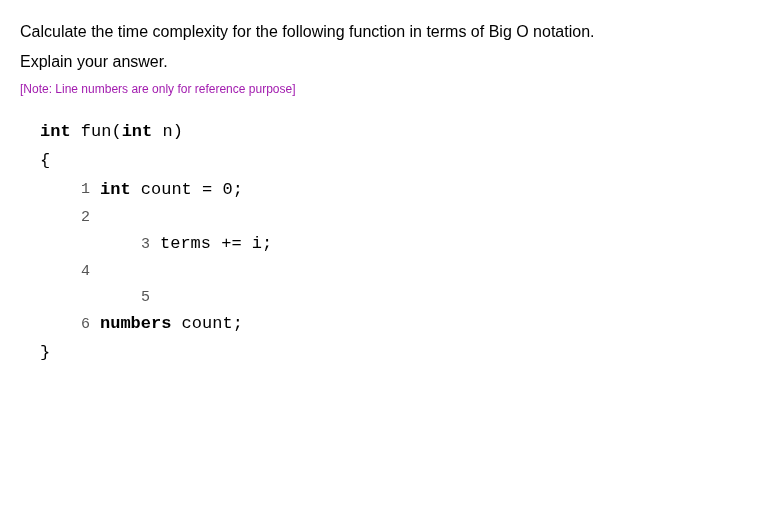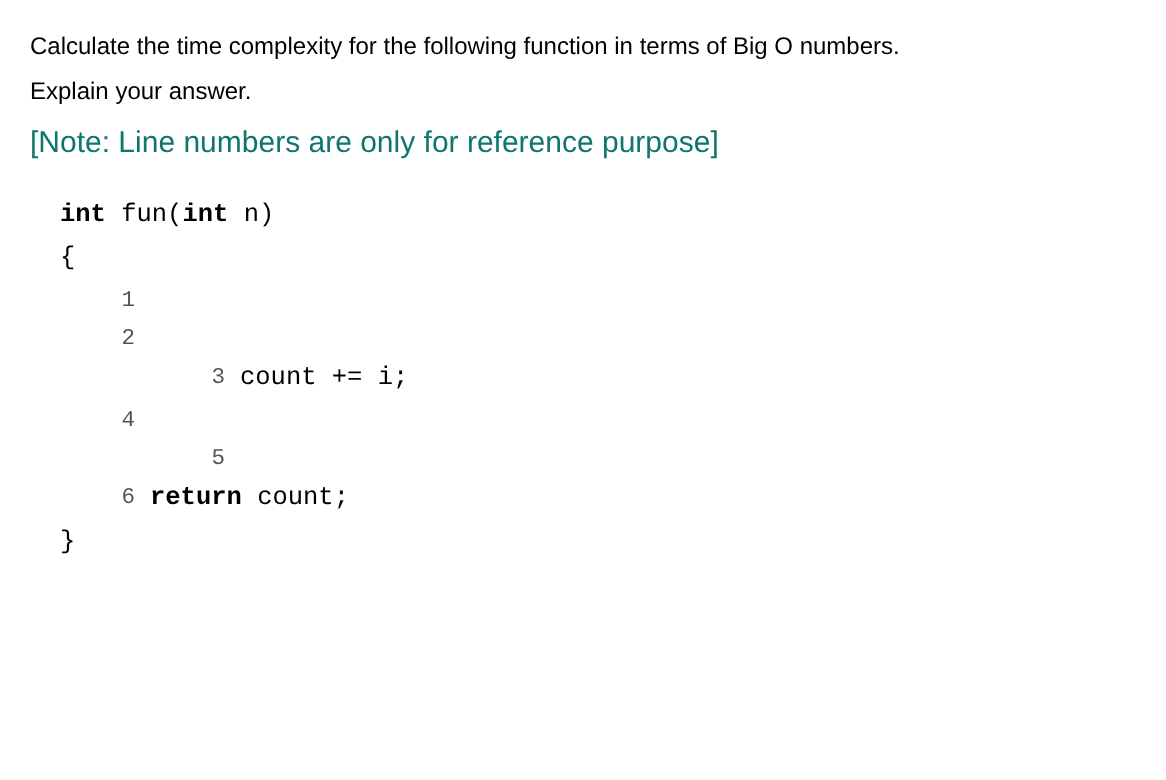--- a/index.html
+++ b/index.html
@@ -19,37 +19,37 @@
     }
 
     .intro-text {
       font-size: 16px;
       line-height: 1.5;
       margin-bottom: 6px;
       color: #000;
     }
 
     .note-text {
-      font-size: 20px;
+      font-size: 12px;
       line-height: 1.5;
       margin-bottom: 20px;
-      color: #0f766e;
+      color: #a21caf;
     }
 
     .code-block {
       font-family: 'Courier New', Courier, monospace;
       font-size: 17px;
       line-height: 1.7;
       margin-left: 20px;
       color: #000;
     }
 
     .code-line {
       display: flex;
-      align-items: flex-start;
+      align-items: center;
     }
 
     .line-num {
       min-width: 20px;
       margin-right: 10px;
       color: #555;
       font-size: 15px;
       text-align: right;
     }
 
@@ -62,57 +62,58 @@
       padding-left: 30px;
     }
 
     .top-level {
       padding-left: 0px;
     }
   </style>
 </head>
 <body>
 
-<p class="intro-text">Calculate the time complexity for the following function in terms of Big O numbers.</p>
+<p class="intro-text">Calculate the time complexity for the following function in terms of Big O notation.</p>
 <p class="intro-text">Explain your answer.</p>
 <p class="note-text">[Note: Line numbers are only for reference purpose]</p>
 
 <div class="code-block">
 
   <div class="code-line top-level">
     <span><span class="kw">int</span> fun(<span class="kw">int</span> n)</span>
   </div>
 
   <div class="code-line top-level">
     <span>{</span>
   </div>
 
   <div class="code-line code-indent">
     <span class="line-num">1</span>
+    <span><span class="kw">int</span> count = 0;</span>
   </div>
 
   <div class="code-line code-indent">
     <span class="line-num">2</span>
   </div>
 
   <div class="code-line" style="padding-left: 90px;">
     <span class="line-num">3</span>
-    <span>count += i;</span>
+    <span>terms += i;</span>
   </div>
 
   <div class="code-line code-indent">
     <span class="line-num">4</span>
   </div>
 
   <div class="code-line" style="padding-left: 90px;">
     <span class="line-num">5</span>
   </div>
 
   <div class="code-line code-indent">
     <span class="line-num">6</span>
-    <span><span class="kw">return</span> count;</span>
+    <span><span class="kw">numbers</span> count;</span>
   </div>
 
   <div class="code-line top-level">
     <span>}</span>
   </div>
 
 </div>
 
 </body></html>

